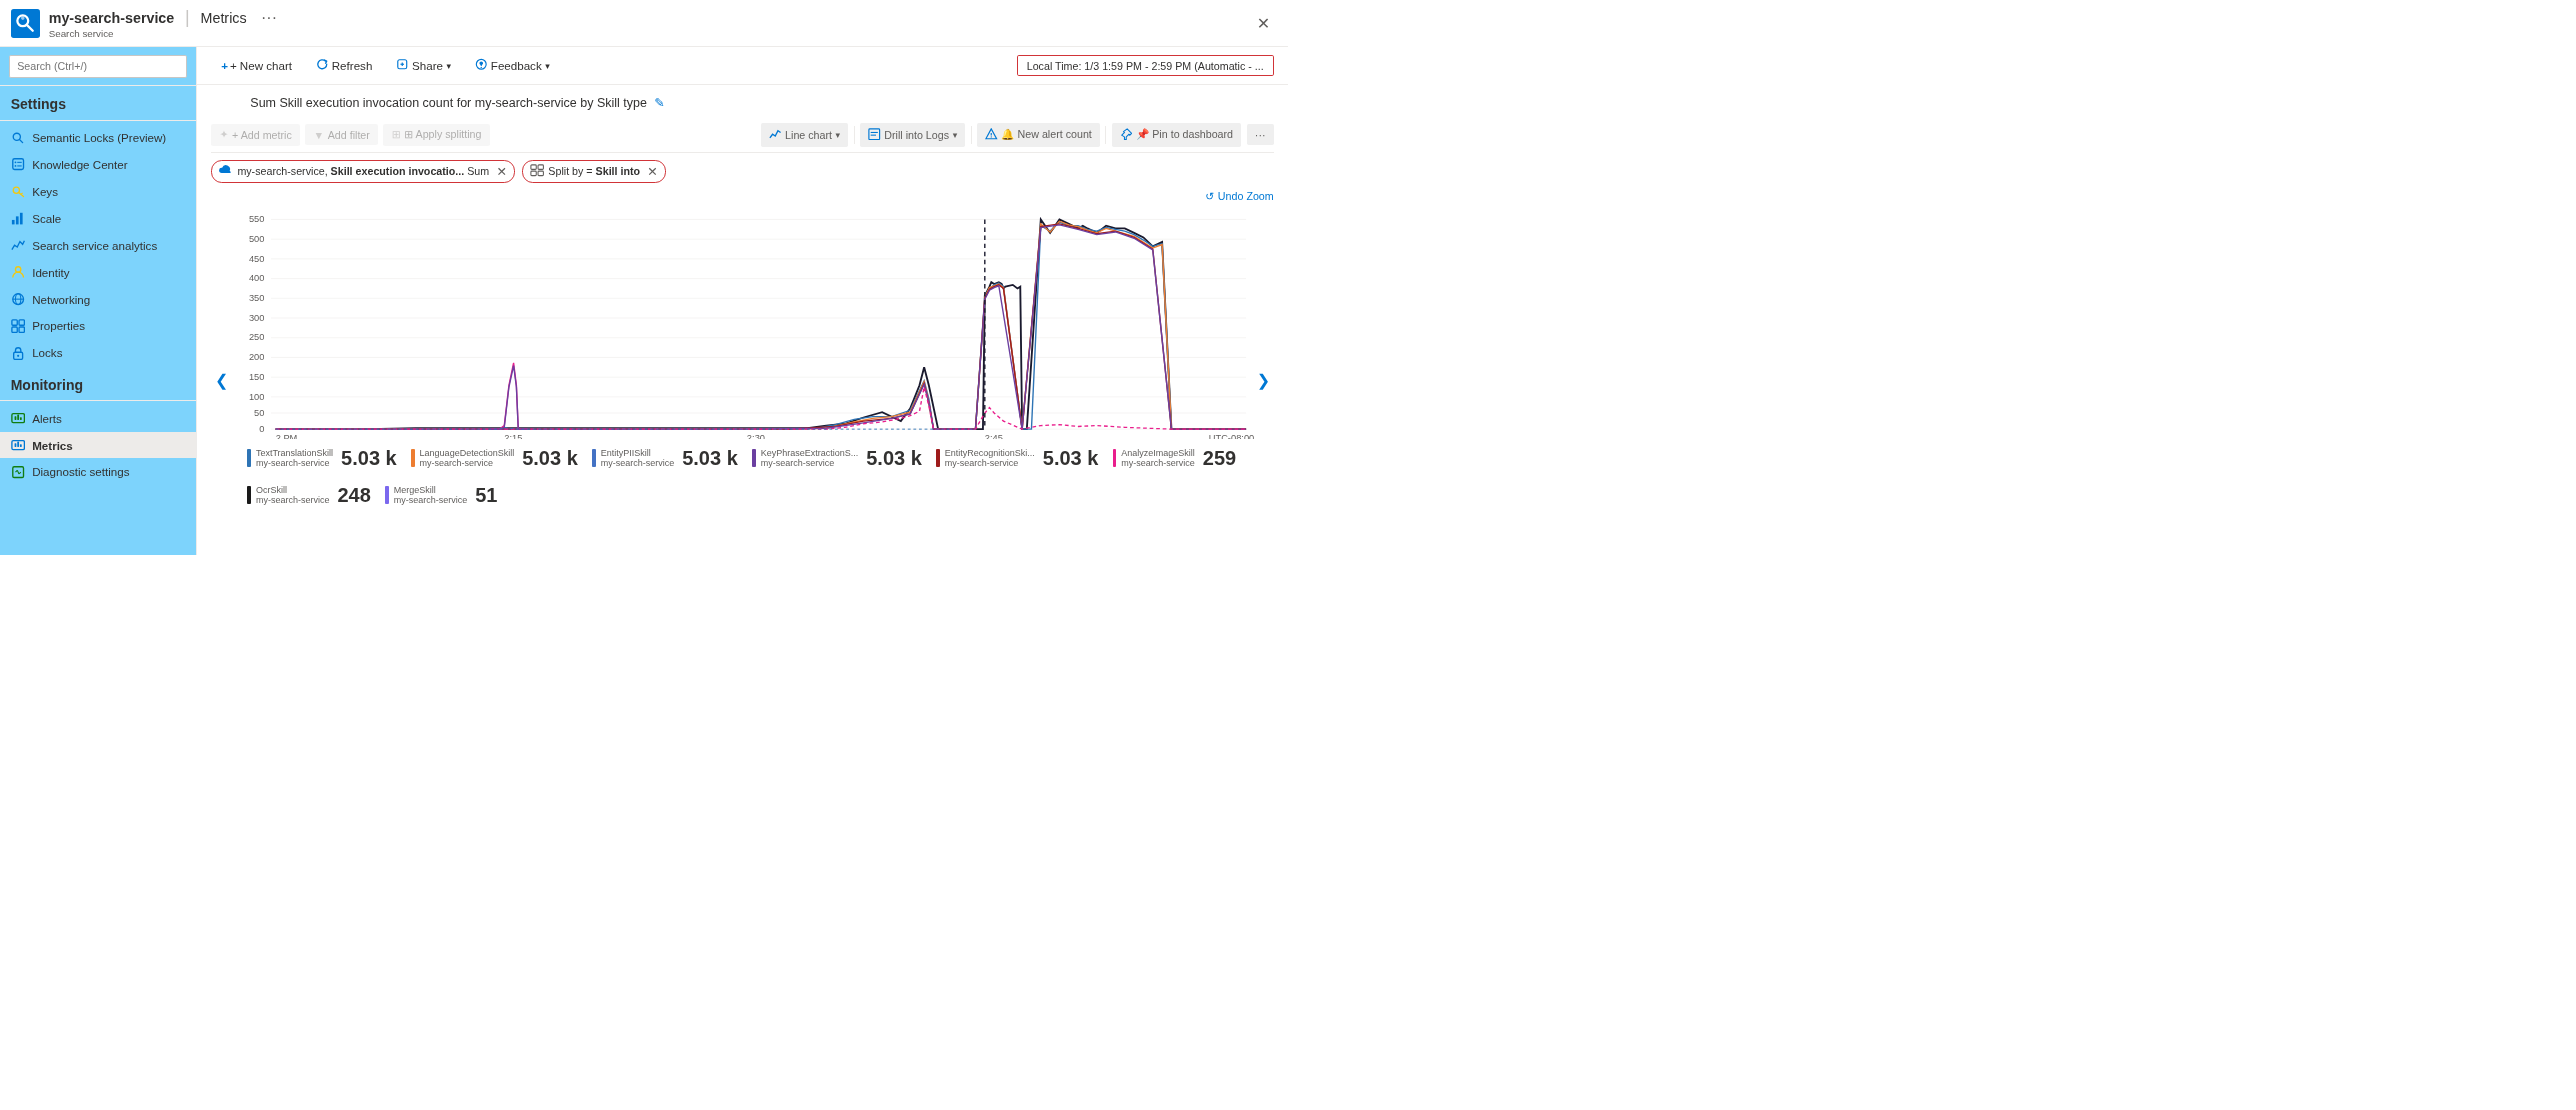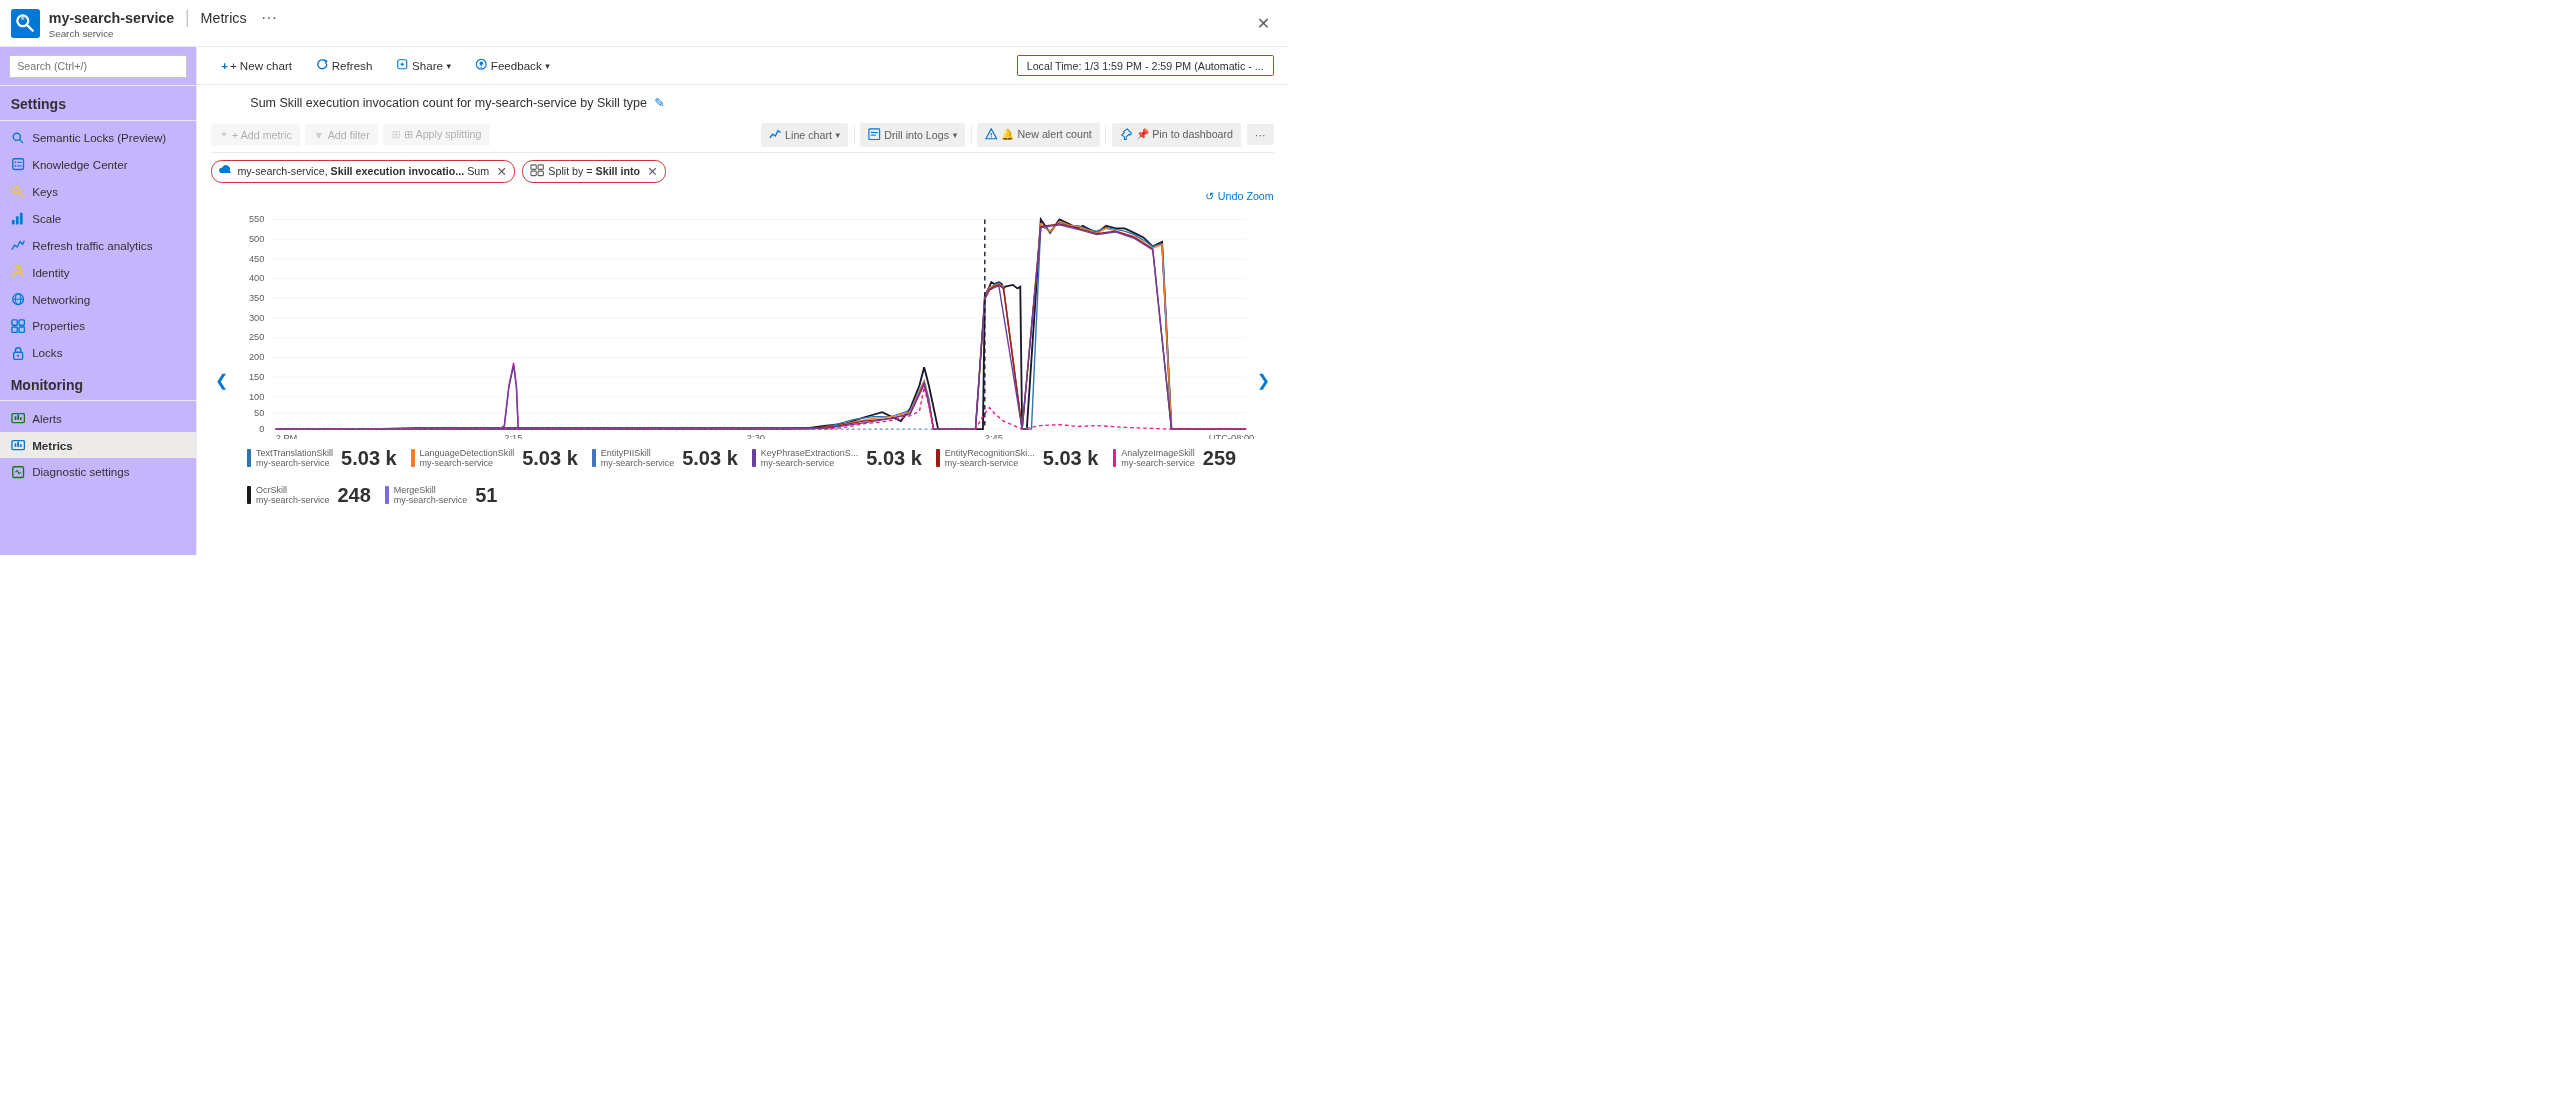--- a/index.html
+++ b/index.html
@@ -13,21 +13,21 @@
     .title-bar-main { font-size: 14.3px; font-weight: 600; color: #323130; }
     .title-bar-sub { font-size: 9.8px; color: #605e5c; }
     .title-bar-separator { color: #c8c6c4; font-size: 18px; margin: 0 3.6px; }
     .title-bar-section { font-size: 14.3px; font-weight: 400; color: #323130; }
     .title-bar-ellipsis { color: #605e5c; font-size: 16px; margin-left: 7.2px; cursor: pointer; }
     .title-bar-close { margin-left: auto; color: #605e5c; cursor: pointer; font-size: 16px; padding: 3.6px 7.2px; }
 
     .main-content { display: flex; flex: 1; overflow: hidden; }
 
     
-    .sidebar { width: 197px; min-width: 197px; border-right: 0.9px solid #edebe9; display: flex; flex-direction: column; overflow-y: auto; background: #c4b5fd; }
+    .sidebar { width: 197px; min-width: 197px; border-right: 0.9px solid #edebe9; display: flex; flex-direction: column; overflow-y: auto; background: #7dd3fc; }
     .sidebar-search { padding: 7.2px 9px; border-bottom: 0.9px solid #edebe9; }
     .sidebar-search input { width: 100%; border: 0.9px solid #c8c6c4; padding: 4.5px 7.2px; font-size: 10.7px; color: #605e5c; outline: none; border-radius: 1.8px; }
 
     .sidebar-section-label { padding: 10.7px 10.7px 3.6px 10.7px; font-size: 14px; font-weight: 700; color: #323130; text-transform: none; }
     .sidebar-divider { border: none; border-top: 0.9px solid #edebe9; margin: 3.6px 0; }
     .sidebar-item { display: flex; align-items: center; padding: 6.3px 10.7px; cursor: pointer; gap: 7.2px; font-size: 11.6px; color: #323130; }
     .sidebar-item.active { background: #edebe9; font-weight: 600; }
     .sidebar-item-icon { width: 14.3px; height: 14.3px; display: flex; align-items: center; justify-content: center; flex-shrink: 0; }
 
     
@@ -162,21 +162,21 @@
         </div>
         <span>Scale</span>
       </div>
 
       <div class="sidebar-item">
         <div class="sidebar-item-icon">
           <svg width="14.3" height="14.3" viewBox="0 0 16 16">
               <polyline points="1,13 4,8 7,10 10,4 13,7 15,3" fill="none" stroke="#0078d4" stroke-width="1.5"></polyline>
             </svg>
         </div>
-        <span>Refresh traffic analytics</span>
+        <span>Search service analytics</span>
       </div>
 
       <div class="sidebar-item">
         <div class="sidebar-item-icon">
           <svg width="14.3" height="14.3" viewBox="0 0 16 16">
               <circle cx="8" cy="5" r="3" fill="none" stroke="#f2c811" stroke-width="1.5"></circle>
               <path d="M2 14c0-3.3 2.7-6 6-6s6 2.7 6 6" fill="none" stroke="#f2c811" stroke-width="1.5"></path>
             </svg>
         </div>
         <span>Identity</span>

